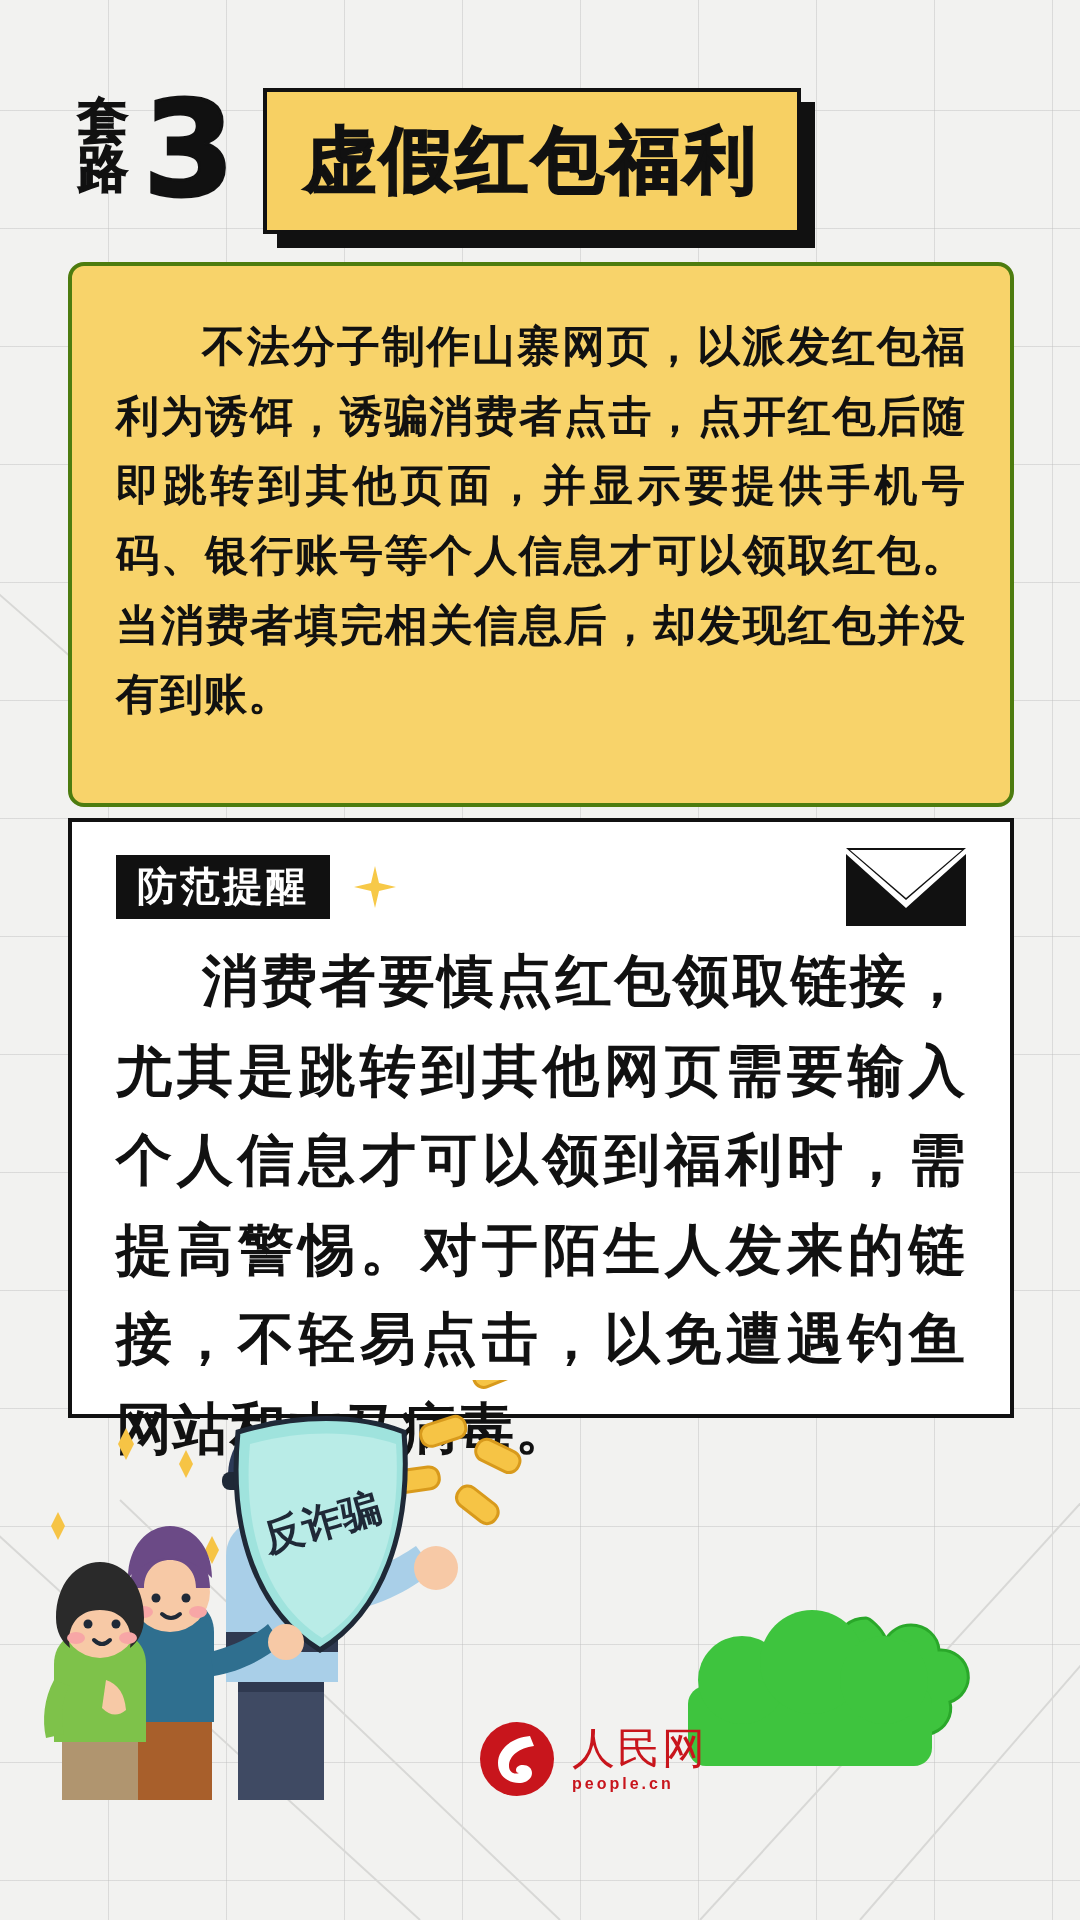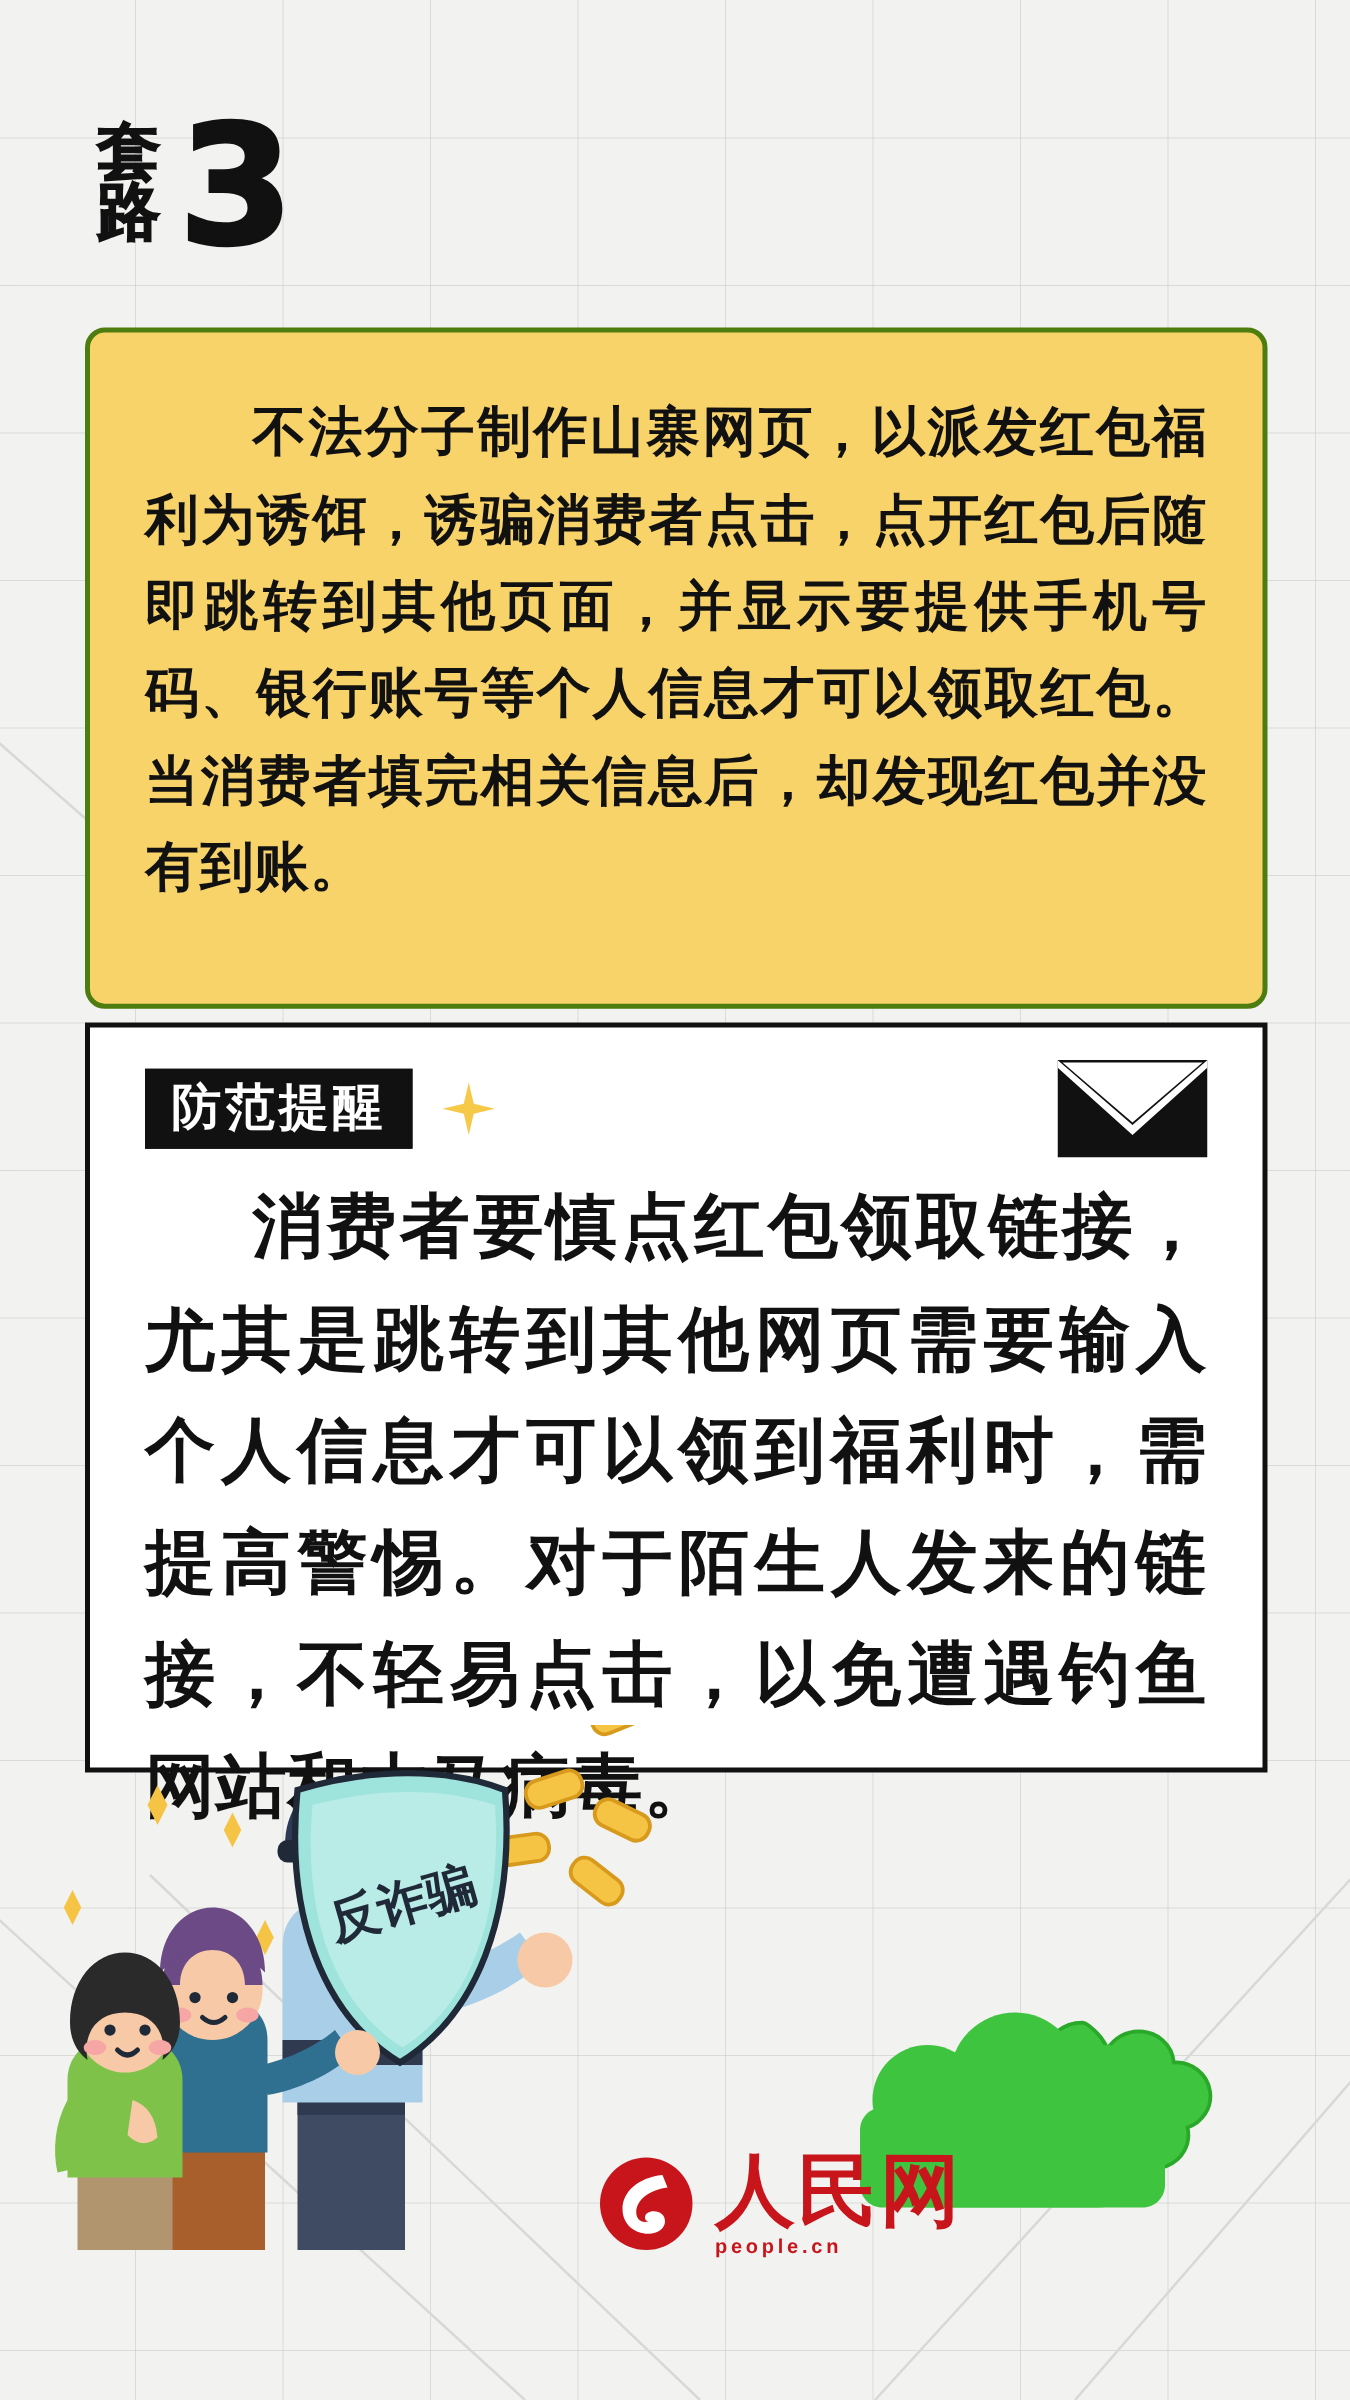--- a/index.html
+++ b/index.html
@@ -203,22 +203,22 @@
   .logo-mark {
     width: 78px;
     height: 78px;
   }
   .logo-text {
     display: flex;
     flex-direction: column;
     line-height: 1;
   }
   .logo-cn {
-    font-size: 64px;
-    font-weight: 700;
+    font-size: 43px;
+    font-weight: 400;
     color: #c8151c;
     letter-spacing: 2px;
   }
   .logo-en {
     margin-top: 6px;
     font-size: 16px;
     font-weight: 700;
     color: #c8151c;
     letter-spacing: 3px;
   }
@@ -241,20 +241,23 @@
 
 <div class="page">
 
   <div class="header">
     <div class="tl-wrap">
       <div class="tl-chars">
         <span>套</span>
         <span>路</span>
       </div>
       <div class="tl-num">3</div>
+    </div>
+    <div class="title-badge">
+      <div class="t">虚假红包福利</div>
     </div>
   </div>
 
   <div class="card-yellow">
     <div class="body-text">不法分子制作山寨网页，以派发红包福利为诱饵，诱骗消费者点击，点开红包后随即跳转到其他页面，并显示要提供手机号码、银行账号等个人信息才可以领取红包。当消费者填完相关信息后，却发现红包并没有到账。</div>
   </div>
 
   <div class="card-white">
     <div class="tip-head">
       <div class="tip-tag">防范提醒</div>

